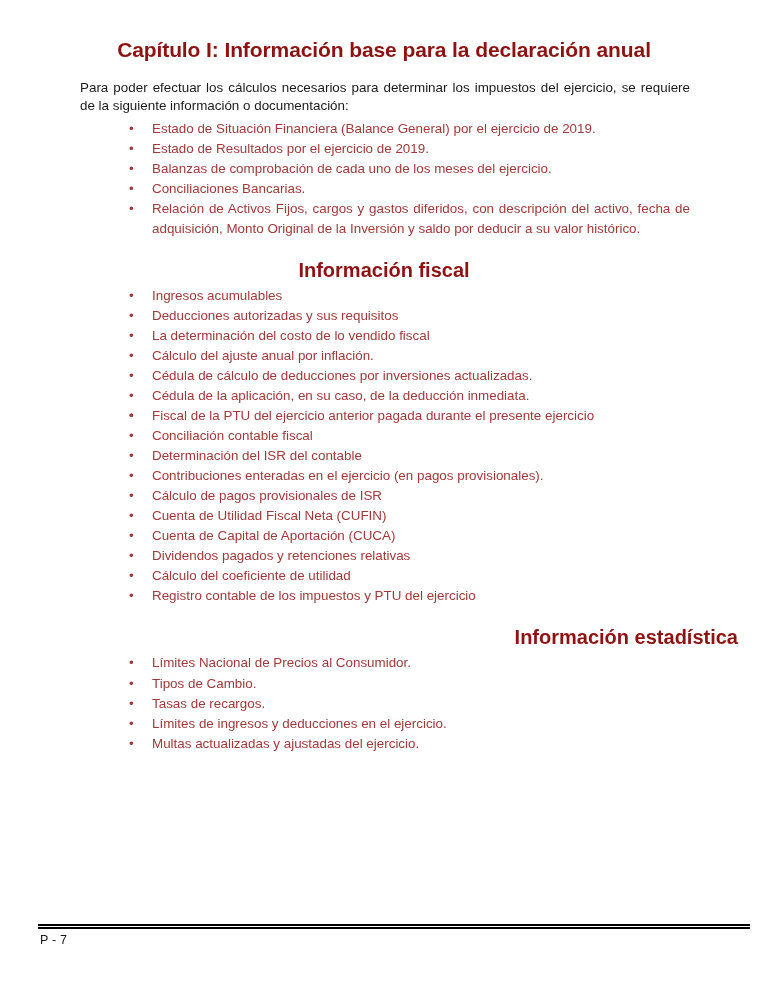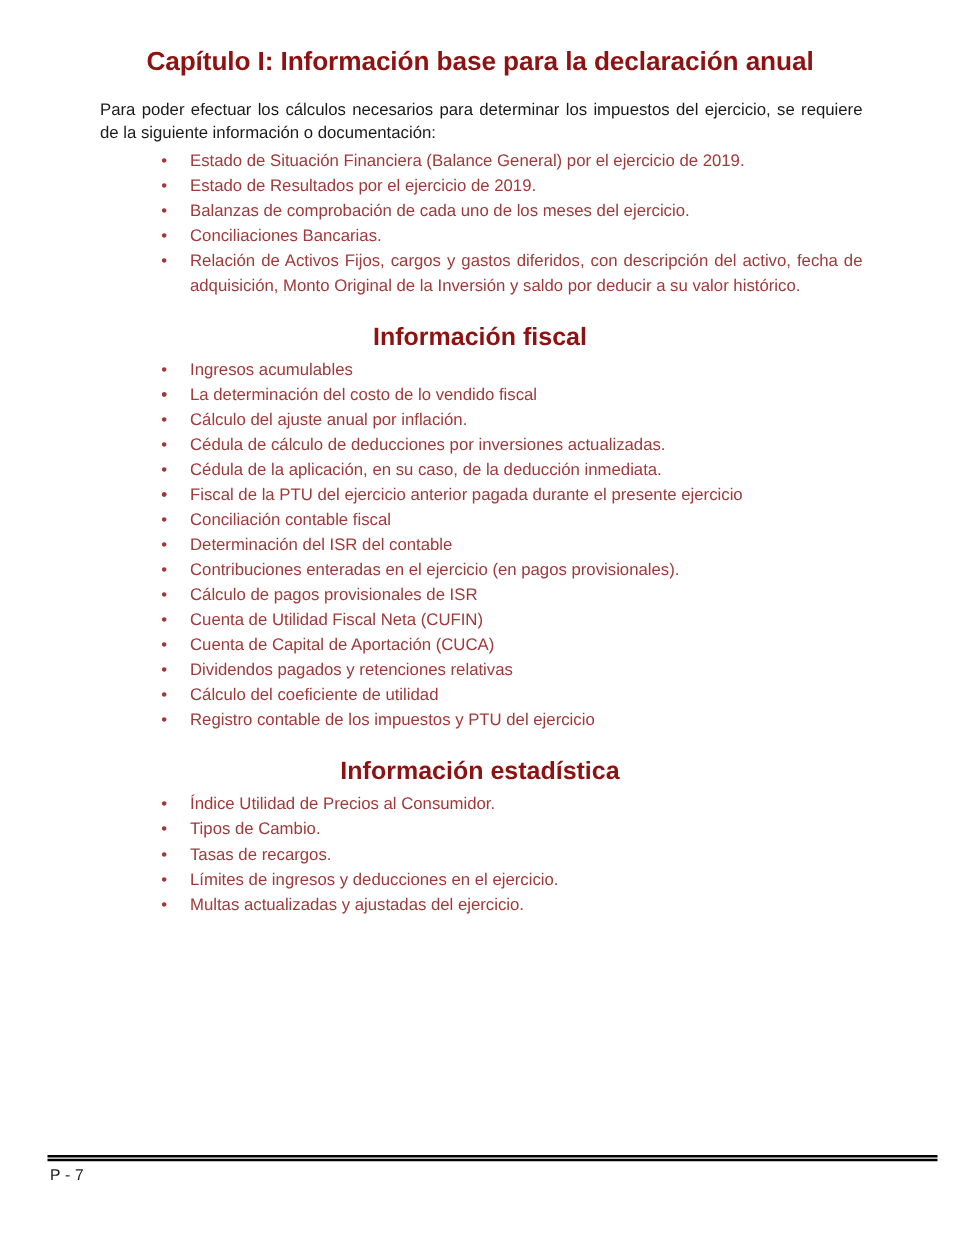--- a/index.html
+++ b/index.html
@@ -49,21 +49,21 @@
   .section-heading {
     margin: 0;
     text-align: center;
     font-size: 20px;
     font-weight: bold;
     color: #8E1212;
     line-height: 1.2;
   }
   .section-heading.contable { padding-top: 19px; }
   .section-heading.fiscal   { padding-top: 19px; }
-  .section-heading.estadistica { padding-top: 19px; }
+  .section-heading.estadistica { padding-top: 19px; text-align: right; }
 
   
   ul.bullets {
     list-style: none;
     margin: 4px 0 0 0;
     padding: 0;
   }
   ul.bullets li {
     position: relative;
     margin: 0;
@@ -154,20 +154,21 @@
   </ul>
 
   <h2 class="section-heading fiscal">Información fiscal</h2>
   <ul class="bullets fiscal">
     <li>
       <span class="bullet-dot">•</span>
       <span>Ingresos acumulables</span>
     </li>
     <li>
       <span class="bullet-dot">•</span>
+      <span>Deducciones autorizadas y sus requisitos</span>
     </li>
     <li>
       <span class="bullet-dot">•</span>
       <span>La determinación del costo de lo vendido fiscal</span>
     </li>
     <li>
       <span class="bullet-dot">•</span>
       <span>Cálculo del ajuste anual por inflación.</span>
     </li>
     <li>
@@ -220,21 +221,21 @@
     <li>
       <span class="bullet-dot">•</span>
       <span>Registro contable de los impuestos y PTU del ejercicio</span>
     </li>
   </ul>
 
   <h2 class="section-heading estadistica">Información estadística</h2>
   <ul class="bullets estadistica">
     <li>
       <span class="bullet-dot">•</span>
-      <span>Índice Utilidad de Precios al Consumidor.</span>
+      <span>Límites Nacional de Precios al Consumidor.</span>
     </li>
     <li>
       <span class="bullet-dot">•</span>
       <span>Tipos de Cambio.</span>
     </li>
     <li>
       <span class="bullet-dot">•</span>
       <span>Tasas de recargos.</span>
     </li>
     <li>

